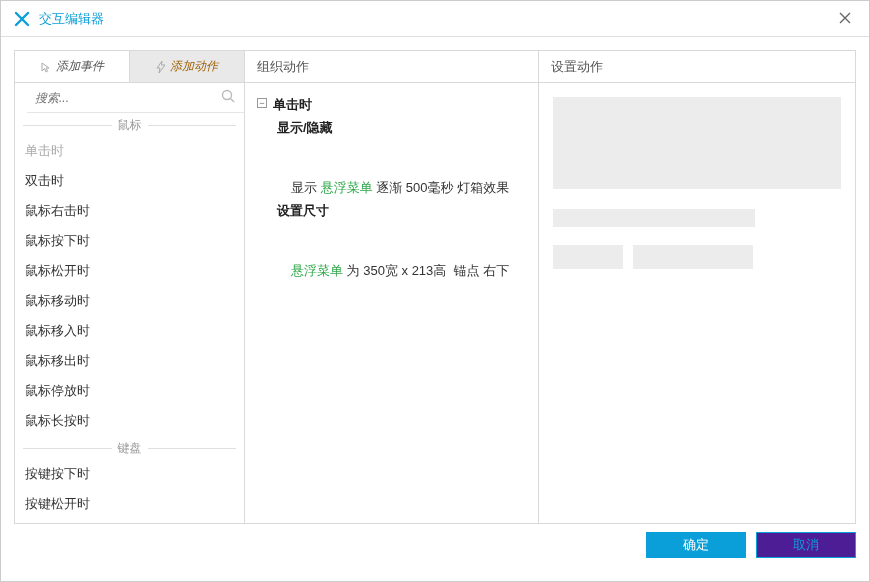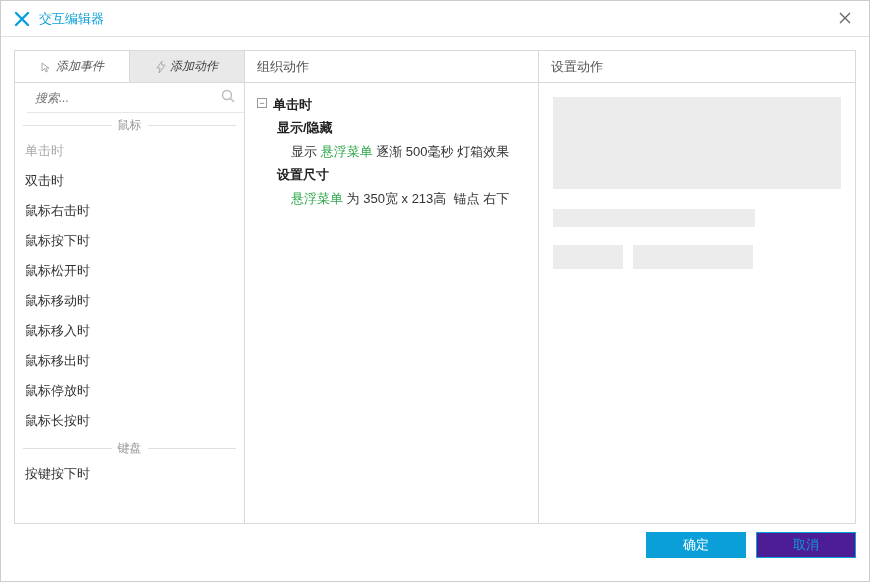--- a/index.html
+++ b/index.html
@@ -74,21 +74,21 @@
     cursor: pointer;
     gap: 4px;
     font-style: italic;
   }
   .tab.active {
     background: #fff;
     color: #555;
   }
   .tab.inactive {
     background: #e9e9e9;
-    color: #404040;
+    color: #a16207;
     border-left: 1px solid #d9d9d9;
   }
   .tab .icon { color: #aaa; display:inline-flex; }
 
   
   .search {
     display: flex;
     align-items: center;
     height: 30px;
     border-bottom: 1px solid #e6e6e6;
@@ -150,21 +150,21 @@
     width: 10px; height: 10px;
     border: 1px solid #999;
     display: inline-flex; align-items:center; justify-content:center;
     font-size: 9px; line-height:1; color:#666;
     margin-top: 5px;
     flex-shrink:0;
     cursor: pointer;
   }
   .tree .bold { font-weight: bold; color:#222; }
   .tree .lvl2 { padding-left: 20px; }
-  .tree .lvl3 { padding-left: 34px; }
+  .tree .lvl3 { padding-left: 34px; margin-top: 36px; }
   .tree .green { color: #2fa84a; }
   .tree span { white-space: pre; }
 
   
   .placeholder-area {
     padding: 14px 14px 0 14px;
   }
   .ph {
     background: #ececec;
   }
@@ -259,20 +259,21 @@
         <div class="evitem">鼠标移入时</div>
         <div class="evitem">鼠标移出时</div>
         <div class="evitem">鼠标停放时</div>
         <div class="evitem">鼠标长按时</div>
         <div class="grouplabel">
             <span class="line"></span>
             <span>键盘</span>
             <span class="line"></span>
           </div>
         <div class="evitem">按键按下时</div>
+        <div class="evitem">按键松开时</div>
         <div class="grouplabel"></div>
 
       </div>
     </div>
 
     <div class="panel panel-mid">
       <div class="panel-header">组织动作</div>
       <div class="tree">
         <div class="tree-row">
           <span class="minus">−</span>

